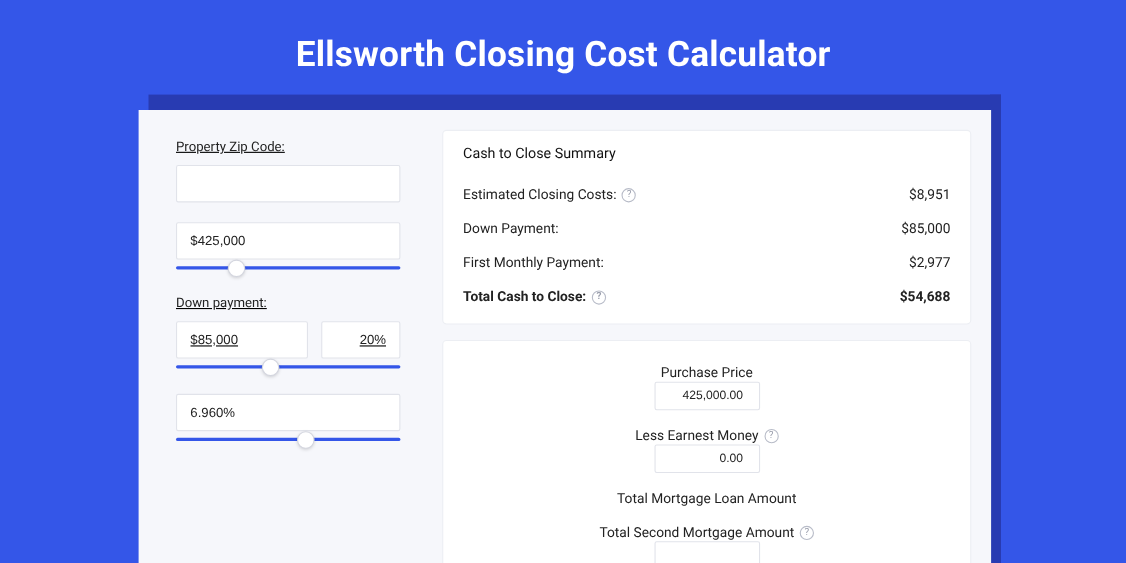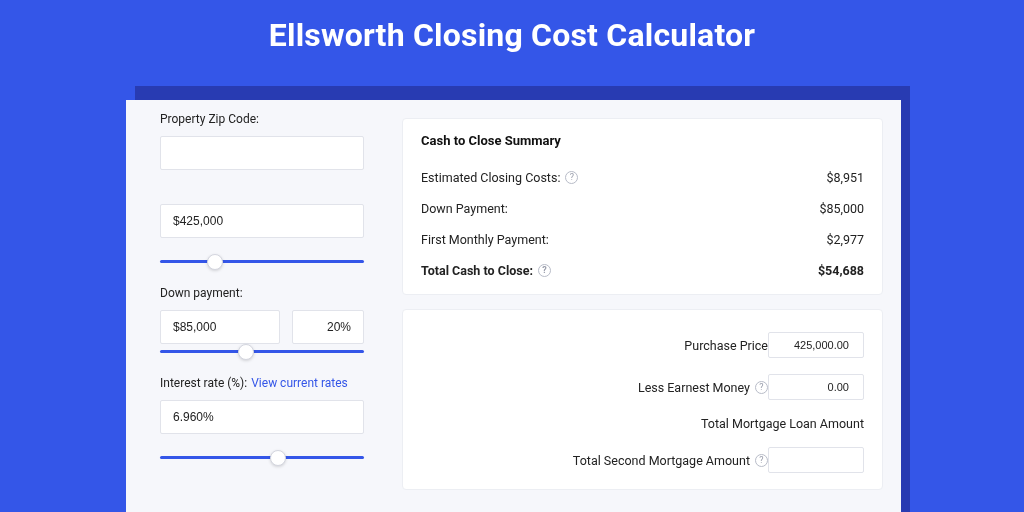--- a/index.html
+++ b/index.html
@@ -9,21 +9,21 @@
       width: 1024px;
       height: 512px;
       overflow: hidden;
       position: relative;
     }
     .page-title {
       color: #fff;
       font-size: 32px;
       font-weight: 700;
       text-align: center;
-      padding-top: 16px;
+      padding-top: 30px;
       padding-bottom: 22px;
       letter-spacing: 0.2px;
     }
     .shadow-bar {
       position: absolute;
       left: 135px;
       width: 775px;
       height: 14px;
       top: 86px;
       background: #283bb2;
@@ -41,41 +41,42 @@
       left: 126px;
       top: 100px;
       width: 775px;
       bottom: 0;
       background: #f6f7fb;
       display: flex;
       overflow: hidden;
     }
     .left-col {
       width: 260px;
-      padding: 12px 22px 0 34px;
+      padding: 26px 22px 0 34px;
+      text-decoration: underline;
     }
     .field-label {
       font-size: 12px;
       color: #222;
       margin-bottom: 10px;
       display: flex;
       align-items: center;
       gap: 4px;
     }
     .field-label a { color: #3456e8; text-decoration: none; }
     .text-input {
       width: 100%;
       height: 34px;
       background: #fff;
       border: 1px solid #e1e3ea;
       border-radius: 2px;
       font-size: 12px;
       padding: 0 12px;
       color: #222;
-      margin-bottom: 20px;
+      margin-bottom: 4px;
     }
     .slider-track {
       position: relative;
       height: 14px;
       margin-bottom: 14px;
     }
     .slider-line {
       position: absolute;
       top: 2px;
       left: 0; right: 0;
@@ -110,21 +111,21 @@
       gap: 14px;
     }
     .panel {
       background: #fff;
       border: 1px solid #eceef3;
       border-radius: 4px;
       padding: 14px 18px 8px 18px;
     }
     .panel-title {
       font-size: 13px;
-      font-weight: 700;
+      font-weight: 400;
       color: #111;
       margin-bottom: 14px;
     }
     .row {
       display: flex;
       justify-content: space-between;
       align-items: flex-start;
       font-size: 12.5px;
       color: #222;
       padding: 8px 0;
@@ -143,25 +144,26 @@
       line-height: 1;
     }
     .ws-title {
       font-size: 13px;
       font-weight: 700;
       color: #111;
       margin-bottom: 14px;
     }
     .ws-row {
       display: flex;
-      justify-content: flex-end;
+      justify-content: space-between;
       align-items: center;
       font-size: 12.5px;
       color: #222;
       padding: 8px 0;
+      flex-direction: column;
     }
     .ws-input {
       width: 96px;
       height: 26px;
       background: #fff;
       border: 1px solid #e1e3ea;
       border-radius: 2px;
       font-size: 11px;
       text-align: right;
       padding: 0 14px;
@@ -198,24 +200,20 @@
         <input class="text-input" value="$85,000" style="">
         <input class="text-input down-pct" value="20%" style="">
       </div>
       <div class="slider-track">
         <div class="slider-line"></div>
         <div class="slider-thumb" style="left: 38%;"></div>
       </div>
     </div>
 
     <div class="field-block">
-      <div class="field-label">
-        <span>Interest rate (%):</span>
-        <a href="#">View current rates</a>
-      </div>
       <input class="text-input" value="6.960%" style="">
       <div class="slider-track">
         <div class="slider-line"></div>
         <div class="slider-thumb" style="left: 54%;"></div>
       </div>
     </div>
 
   </div>
 
   <div class="right-col">

